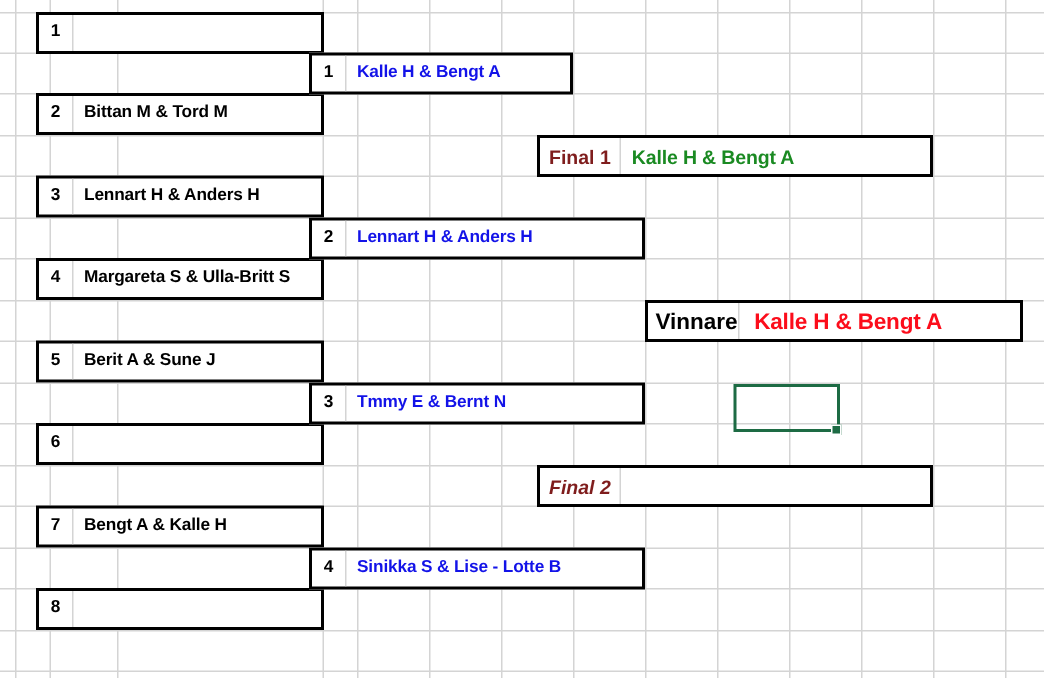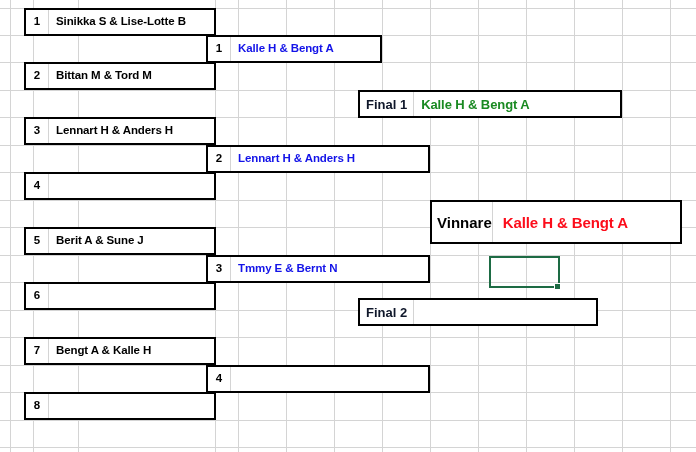--- a/index.html
+++ b/index.html
@@ -42,21 +42,21 @@
   .divider{width:1px;align-self:stretch;background:#d4d4d4;}
   .teamname{
     padding-left:7px;
     font-size:11.5px;
     font-weight:bold;
     letter-spacing:-0.1px;
   }
   .r1 .teamname{color:#000000;}
   .r2 .teamname{color:#1313e8;}
   .fin .teamname{color:#1a8a22;font-size:13px;}
-  .fin .seedno{width:auto;min-width:0;padding-left:6px;padding-right:6px;font-size:13px;color:#0f172a;}
+  .fin .seedno{width:auto;min-width:0;padding-left:6px;padding-right:6px;font-size:13px;color:#7f1d1d;}
   .win .teamname{color:#fc0d1b;font-size:15px;padding-left:10px;}
   .win .seedno{width:auto;min-width:0;padding-left:5px;padding-right:0;font-size:15px;color:#000000;}
 
   
   .cliplabel{
     max-width:57px;
     overflow:hidden;
     white-space:nowrap;
   }
 
@@ -111,38 +111,38 @@
     <div class="gline-h" style="top:337px"></div>
     <div class="gline-h" style="top:365px"></div>
     <div class="gline-h" style="top:392px"></div>
     <div class="gline-h" style="top:420px"></div>
     <div class="gline-h" style="top:447px"></div>
   </div>
 
   <div class="cellbox r1" style="left:24px;top:8px;width:192px;height:28px;">
     <span class="seedno">1</span>
     <span class="divider"></span>
-    <span class="teamname">Sinikka S &amp; Lise-Lotte B</span>
   </div>
 
   <div class="cellbox r1" style="left:24px;top:62px;width:192px;height:28px;">
     <span class="seedno">2</span>
     <span class="divider"></span>
     <span class="teamname">Bittan M &amp; Tord M</span>
   </div>
 
   <div class="cellbox r1" style="left:24px;top:117px;width:192px;height:28px;">
     <span class="seedno">3</span>
     <span class="divider"></span>
     <span class="teamname">Lennart H &amp; Anders H</span>
   </div>
 
   <div class="cellbox r1" style="left:24px;top:172px;width:192px;height:28px;">
     <span class="seedno">4</span>
     <span class="divider"></span>
+    <span class="teamname">Margareta S &amp; Ulla-Britt S</span>
   </div>
 
   <div class="cellbox r1" style="left:24px;top:227px;width:192px;height:28px;">
     <span class="seedno">5</span>
     <span class="divider"></span>
     <span class="teamname">Berit A &amp; Sune J</span>
   </div>
 
   <div class="cellbox r1" style="left:24px;top:282px;width:192px;height:28px;">
     <span class="seedno">6</span>
@@ -174,34 +174,35 @@
 
   <div class="cellbox r2" style="left:206px;top:255px;width:224px;height:28px;">
     <span class="seedno">3</span>
     <span class="divider"></span>
     <span class="teamname">Tmmy E &amp; Bernt N</span>
   </div>
 
   <div class="cellbox r2" style="left:206px;top:365px;width:224px;height:28px;">
     <span class="seedno">4</span>
     <span class="divider"></span>
+    <span class="teamname">Sinikka S &amp; Lise - Lotte B</span>
   </div>
 
   <div class="cellbox fin" style="left:358px;top:90px;width:264px;height:28px;">
     <span class="seedno">Final 1</span>
     <span class="divider"></span>
     <span class="teamname">Kalle H &amp; Bengt A</span>
   </div>
 
-  <div class="cellbox fin" style="left:358px;top:298px;width:240px;height:28px;">
+  <div class="cellbox fin" style="left:358px;top:310px;width:264px;height:28px;font-style:italic;">
     <span class="seedno">Final 2</span>
     <span class="divider"></span>
   </div>
 
-  <div class="cellbox win" style="left:430px;top:200px;width:252px;height:44px;">
+  <div class="cellbox win" style="left:430px;top:200px;width:252px;height:28px;">
     <span class="seedno cliplabel">Vinnare</span>
     <span class="divider"></span>
     <span class="teamname">Kalle H &amp; Bengt A</span>
   </div>
 
   <div class="selection" style="left:489px;top:256px;width:71px;height:32px;"></div>
   <div class="fillhandle" style="left:554px;top:283px;"></div>
 
 </div>
 

